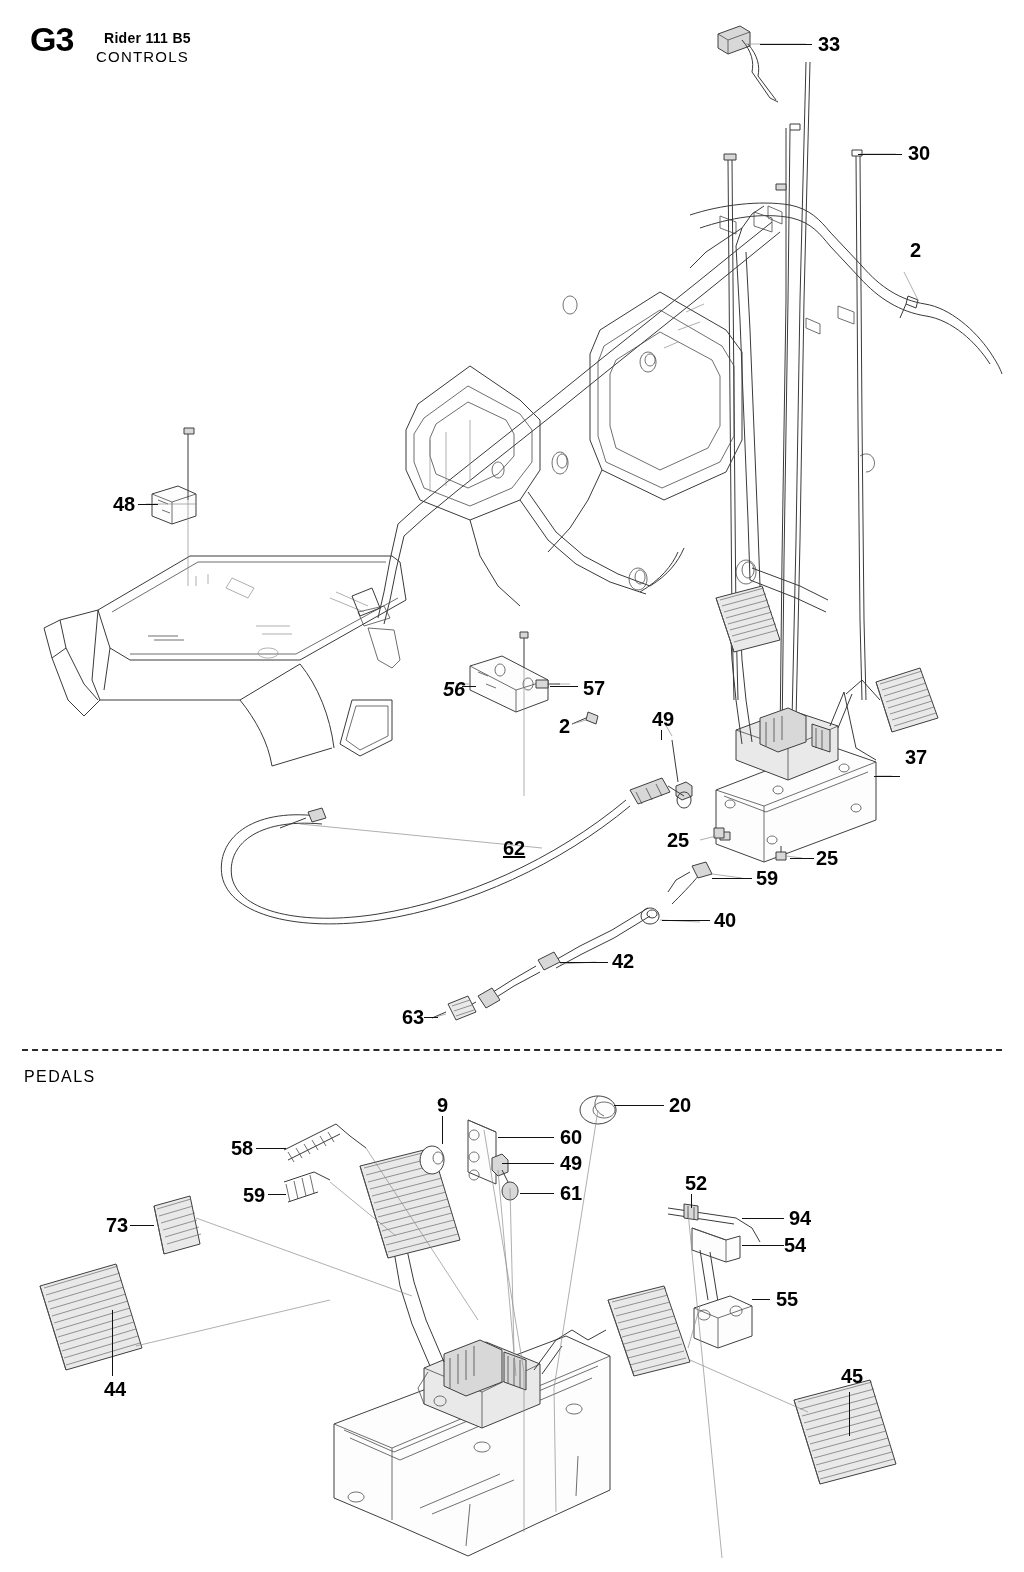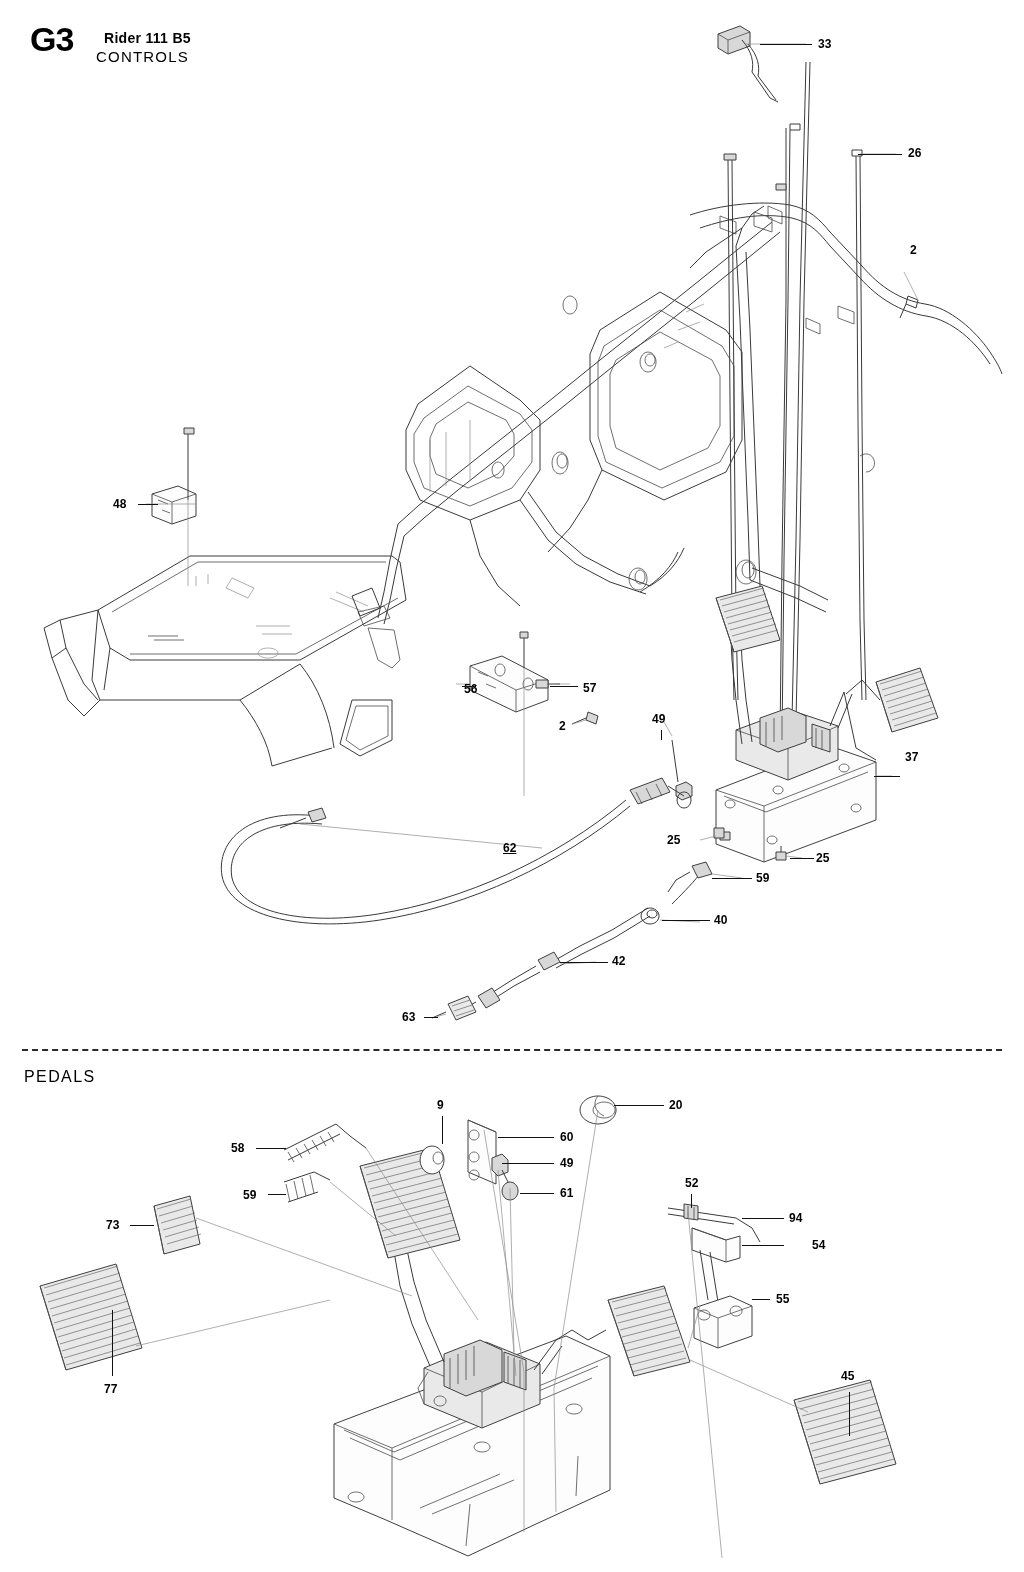--- a/index.html
+++ b/index.html
@@ -37,21 +37,21 @@
     border-top: 2px dashed #2b2b2b;
   }
   .sub-title {
     position: absolute; left: 24px; top: 1068px;
     font-size: 16px; letter-spacing: 1.4px; text-align: right;
   }
 
   
   .cal {
     position: absolute;
-    font-size: 12px; font-weight: bold;
+    font-size: 20px; font-weight: bold;
     line-height: 15px;
     white-space: nowrap;
     text-align: center;
   }
   
   .lead {
     position: absolute;
     background: #111;
     height: 1px;
   }
@@ -410,24 +410,24 @@
       <path class="lnl" d="M786 856 L802 858"></path>
       <path class="lnl" d="M542 848 L300 824"></path>
       <path class="lnl" d="M712 874 L742 878"></path>
       <path class="lnl" d="M660 920 L700 922"></path>
       <path class="lnl" d="M560 964 L596 962"></path>
       <path class="lnl" d="M446 1014 L432 1018"></path>
     </g>
   </svg>
 
   <div class="cal" style="left:818px; top:37px;">33</div>
-  <div class="cal" style="left:908px; top:146px;">26</div>
+  <div class="cal" style="left:908px; top:146px;">30</div>
   <div class="cal" style="left:910px; top:243px;">2</div>
   <div class="cal" style="left:113px; top:497px;">48</div>
-  <div class="cal" style="left:464px; top:682px;">56</div>
+  <div class="cal" style="left:443px; top:682px;font-style:italic;">56</div>
   <div class="cal" style="left:583px; top:681px;">57</div>
   <div class="cal" style="left:559px; top:719px;">2</div>
   <div class="cal" style="left:652px; top:712px;">49</div>
   <div class="cal" style="left:905px; top:750px;">37</div>
   <div class="cal" style="left:667px; top:833px;">25</div>
   <div class="cal" style="left:816px; top:851px;">25</div>
   <div class="cal" style="left:503px; top:841px;text-decoration:underline;">62</div>
   <div class="cal" style="left:756px; top:871px;">59</div>
   <div class="cal" style="left:714px; top:913px;">40</div>
   <div class="cal" style="left:612px; top:954px;">42</div>
@@ -438,24 +438,24 @@
 
   <div class="cal" style="left:437px; top:1098px;">9</div>
   <div class="cal" style="left:669px; top:1098px;">20</div>
   <div class="cal" style="left:560px; top:1130px;">60</div>
   <div class="cal" style="left:231px; top:1141px;">58</div>
   <div class="cal" style="left:560px; top:1156px;">49</div>
   <div class="cal" style="left:560px; top:1186px;">61</div>
   <div class="cal" style="left:243px; top:1188px;">59</div>
   <div class="cal" style="left:685px; top:1176px;">52</div>
   <div class="cal" style="left:789px; top:1211px;">94</div>
-  <div class="cal" style="left:812px; top:1238px;">54</div>
+  <div class="cal" style="left:784px; top:1238px;">54</div>
   <div class="cal" style="left:106px; top:1218px;">73</div>
   <div class="cal" style="left:776px; top:1292px;">55</div>
-  <div class="cal" style="left:104px; top:1382px;">77</div>
+  <div class="cal" style="left:104px; top:1382px;">44</div>
   <div class="cal" style="left:841px; top:1369px;">45</div>
 
   <div class="lead" style="left:760px; top:44px; width:52px;"></div>
   <div class="lead" style="left:858px; top:154px; width:44px;"></div>
   <div class="lead" style="left:905px; top:252px; width:0px;"></div>
   <div class="lead" style="left:138px; top:504px; width:20px;"></div>
   <div class="lead" style="left:462px; top:686px; width:14px;"></div>
   <div class="lead" style="left:550px; top:686px; width:28px;"></div>
   <div class="lead" style="left:874px; top:776px; width:26px;"></div>
   <div class="lead" style="left:694px; top:840px; width:0px;"></div>

